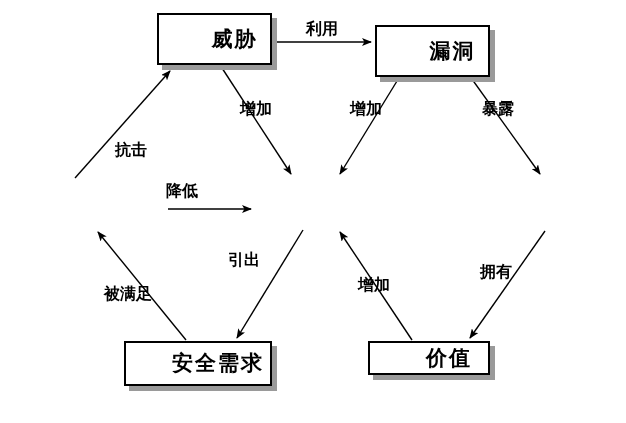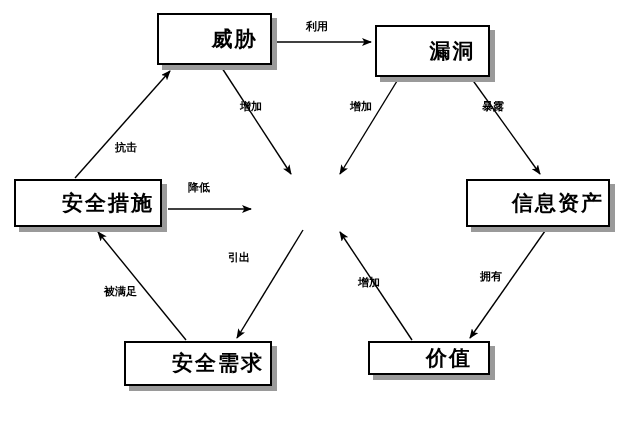--- a/index.html
+++ b/index.html
@@ -41,21 +41,21 @@
     font-size: 21px;
     font-weight: 700;
     color: #000000;
     letter-spacing: 2px;
     line-height: 1;
     white-space: nowrap;
   }
   .edge-label {
     position: absolute;
     font-family: "DejaVu Sans", "Liberation Sans", sans-serif;
-    font-size: 11px;
+    font-size: 16px;
     font-weight: 700;
     color: #000000;
     white-space: nowrap;
     line-height: 1;
     z-index: 6;
   }
 </style>
 </head>
 <body>
 
@@ -82,41 +82,35 @@
   </svg>
 
   <div class="node" style="left: 157px; top: 13px; width: 115px; height: 52px;">
     <span class="node-label">威胁</span>
   </div>
 
   <div class="node" style="left: 375px; top: 13px; width: 115px; height: 52px; margin-top: 12px;">
     <span class="node-label">漏洞</span>
   </div>
 
-  <div class="node" style="left: 14px; top: 179px; width: 148px; height: 48px;">
-    <span class="node-label">安全措施</span>
-  </div>
 
 
-  <div class="node" style="left: 466px; top: 179px; width: 144px; height: 48px;">
-    <span class="node-label">信息资产</span>
-  </div>
 
   <div class="node" style="left: 124px; top: 341px; width: 148px; height: 45px;">
     <span class="node-label">安全需求</span>
   </div>
 
   <div class="node" style="left: 368px; top: 341px; width: 122px; height: 34px;">
     <span class="node-label">价值</span>
   </div>
 
   <span class="edge-label" style="left: 306px; top: 21px;">利用</span>
   <span class="edge-label" style="left: 115px; top: 101px; margin-top: 41px;">抗击</span>
   <span class="edge-label" style="left: 240px; top: 101px;">增加</span>
   <span class="edge-label" style="left: 350px; top: 101px;">增加</span>
   <span class="edge-label" style="left: 482px; top: 101px;">暴露</span>
-  <span class="edge-label" style="left: 188px; top: 183px; font-family: Liberation Mono, monospace;">降低</span>
+  <span class="edge-label" style="left: 166px; top: 183px;">降低</span>
   <span class="edge-label" style="left: 104px; top: 286px;">被满足</span>
   <span class="edge-label" style="left: 228px; top: 252px; text-align: center;">引出</span>
   <span class="edge-label" style="left: 358px; top: 277px;">增加</span>
-  <span class="edge-label" style="left: 480px; top: 264px; margin-top: 7px;">拥有</span>
+  <span class="edge-label" style="left: 480px; top: 264px;">拥有</span>
 
 </div>
 
 </body></html>

